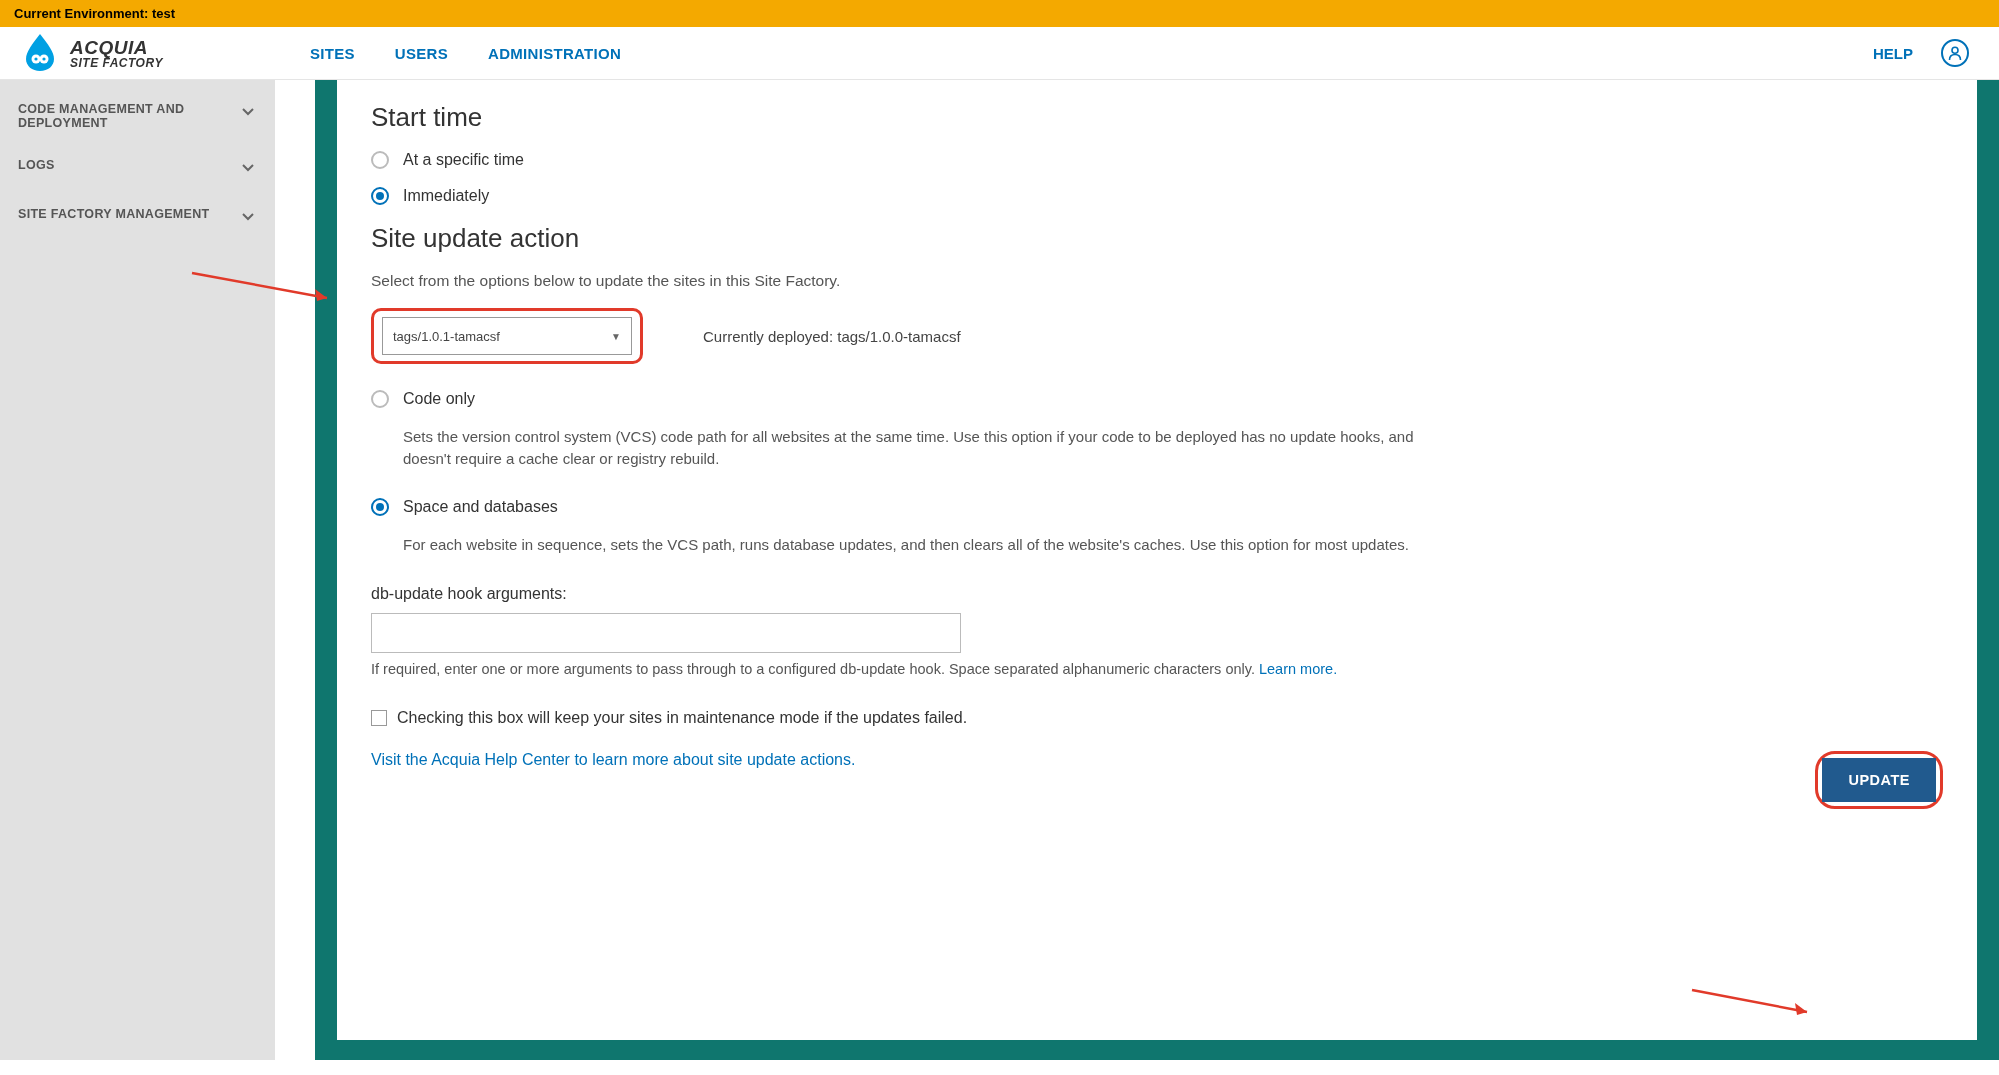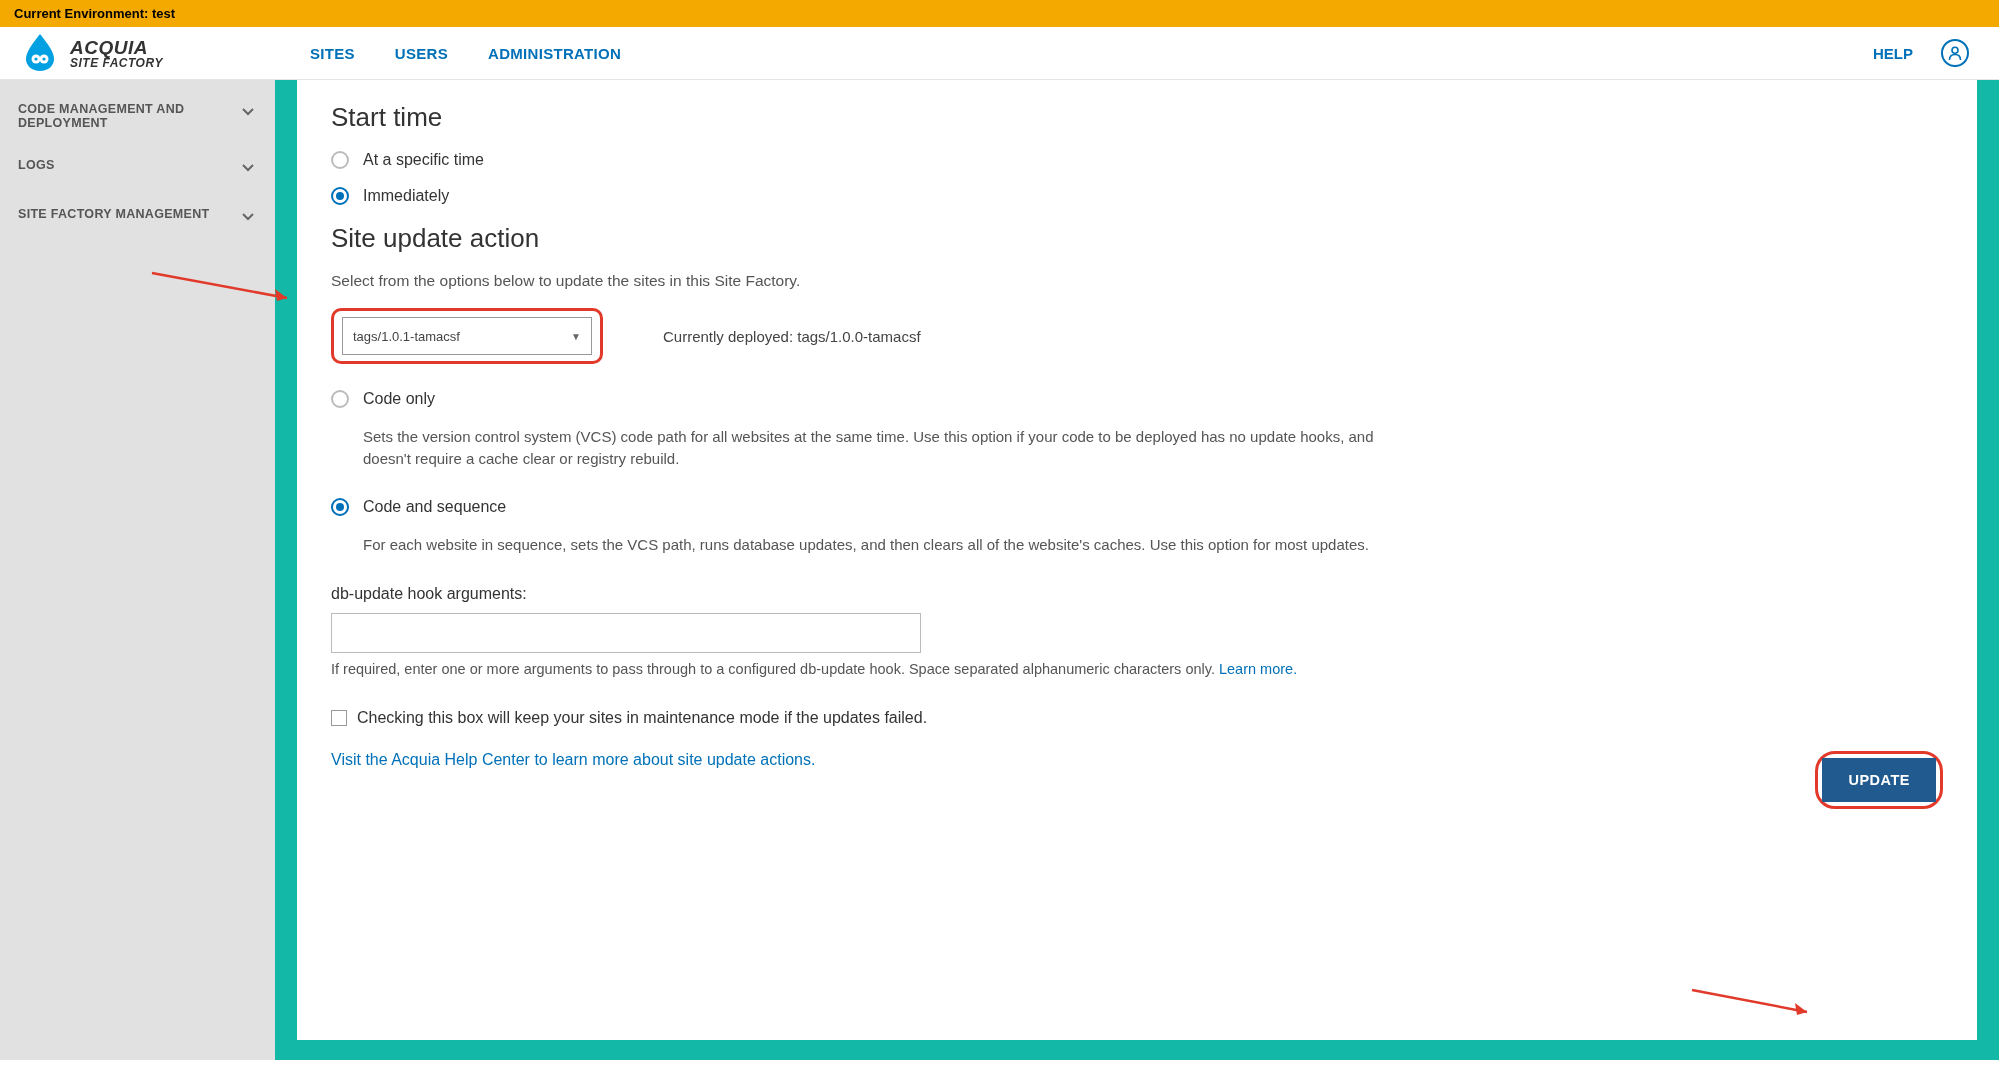--- a/index.html
+++ b/index.html
@@ -8,25 +8,25 @@
   .topbar { display: flex; align-items: center; height: 53px; border-bottom: 1px solid #e5e5e5; background: #fff; }
   .logo { display: flex; align-items: center; gap: 10px; padding: 0 18px 0 20px; min-width: 270px; }
   .logo-text { display: flex; flex-direction: column; line-height: 1; }
   .logo-top { font-weight: 800; font-size: 19px; letter-spacing: 0.5px; font-style: italic; }
   .logo-bot { font-weight: 700; font-size: 12px; letter-spacing: 0.5px; color: #333; font-style: italic; }
   .nav { display: flex; gap: 40px; padding-left: 40px; flex: 1; }
   .nav a { color: #0071b8; font-weight: 700; text-decoration: none; font-size: 15px; letter-spacing: 0.3px; }
   .help-area { display: flex; align-items: center; gap: 28px; padding-right: 30px; }
   .help-area a { color: #0071b8; font-weight: 700; text-decoration: none; font-size: 15px; }
   .user-icon { width: 28px; height: 28px; border: 2px solid #0071b8; border-radius: 50%; display: flex; align-items: center; justify-content: center; color: #0071b8; }
-  .body { display: flex; min-height: calc(100vh - 95px); }
+  .body { display: flex; min-height: calc(100vh - 95px); gap: 40px; }
   .sidebar { width: 275px; background: #e1e1e1; padding-top: 8px; }
   .sb-item { display: flex; justify-content: space-between; align-items: flex-start; padding: 14px 18px; color: #555; font-weight: 700; font-size: 12.5px; letter-spacing: 0.3px; cursor: pointer; }
   .chev { color: #666; }
-  .main-wrap { flex: 1; background: #14b8a6; padding: 0 22px 20px 22px; }
+  .main-wrap { flex: 1; background: #0f766e; padding: 0 22px 20px 22px; }
   .main { background: #fff; padding: 14px 34px 30px 34px; min-height: 100%; position: relative; }
   h2.section { font-size: 26px; font-weight: 500; color: #333; margin-top: 8px; margin-bottom: 18px; }
   .radio-row { display: flex; align-items: center; gap: 14px; margin-bottom: 18px; }
   .radio { width: 18px; height: 18px; border-radius: 50%; border: 2px solid #bbb; display: inline-flex; align-items: center; justify-content: center; flex-shrink: 0; }
   .radio.checked { border-color: #0071b8; }
   .radio.checked::after { content: ""; width: 8px; height: 8px; border-radius: 50%; background: #0071b8; }
   .radio-label { font-size: 16px; color: #333; }
   .desc-para { color: #555; font-size: 15.5px; margin-bottom: 18px; }
   .select-row { display: flex; align-items: center; gap: 60px; margin-bottom: 26px; }
   .highlight-box { border: 3px solid #e13a2a; border-radius: 10px; padding: 6px 8px; display: inline-block; }
@@ -149,21 +149,21 @@
         <div class="radio-row">
           <span class="radio"></span>
           <span class="radio-label">Code only</span>
         </div>
         <p class="option-desc">Sets the version control system (VCS) code path for all websites at the same time. Use this option if your code to be deployed has no update hooks, and doesn't require a cache clear or registry rebuild.</p>
       </div>
 
       <div class="option-block">
         <div class="radio-row">
           <span class="radio checked"></span>
-          <span class="radio-label">Code and sequence</span>
+          <span class="radio-label">Space and databases</span>
         </div>
         <p class="option-desc">For each website in sequence, sets the VCS path, runs database updates, and then clears all of the website's caches. Use this option for most updates.</p>
       </div>
 
       <div class="field-label">db-update hook arguments:</div>
       <input class="text-input" type="text" style="">
       <p class="helper">
         <span>If required, enter one or more arguments to pass through to a configured db-update hook. Space separated alphanumeric characters only. </span><a href="#" class="link">Learn more.</a>
       </p>
 

